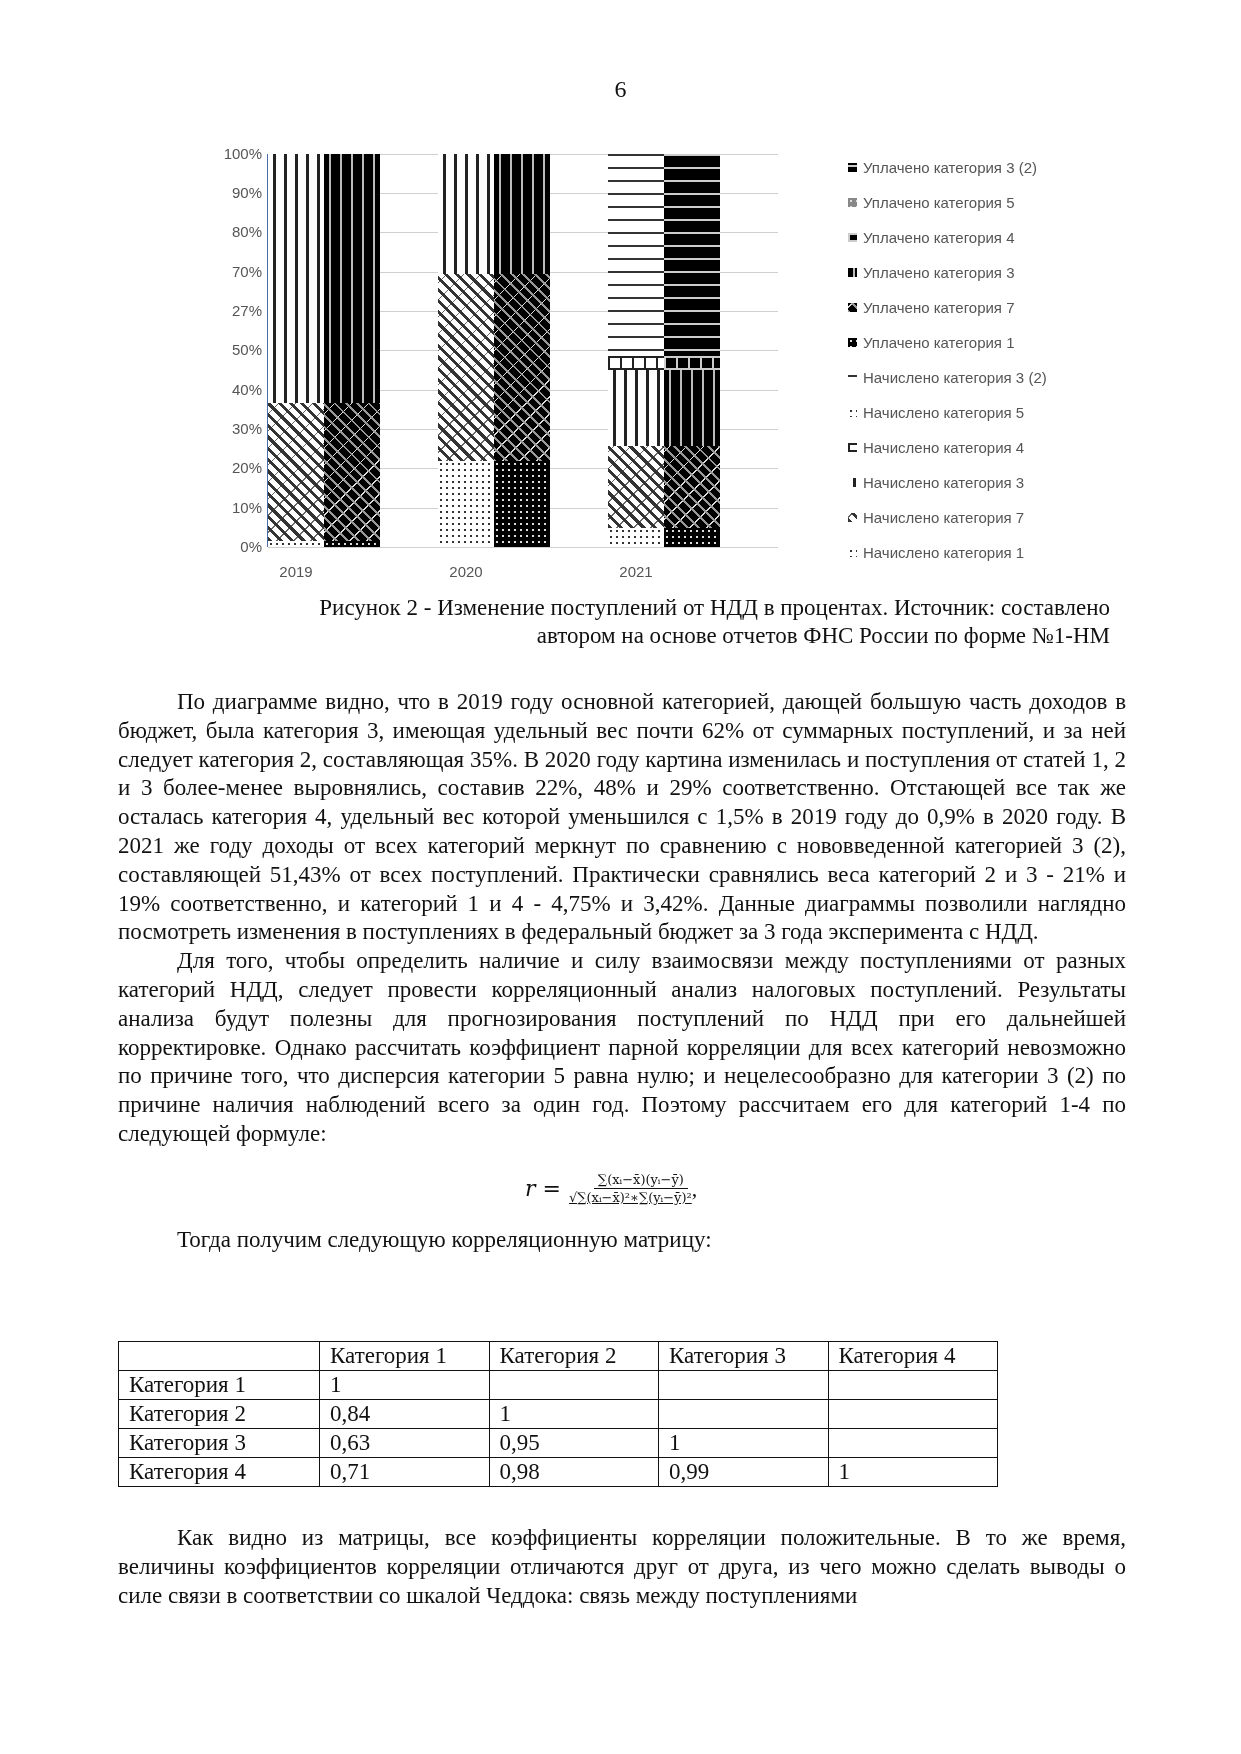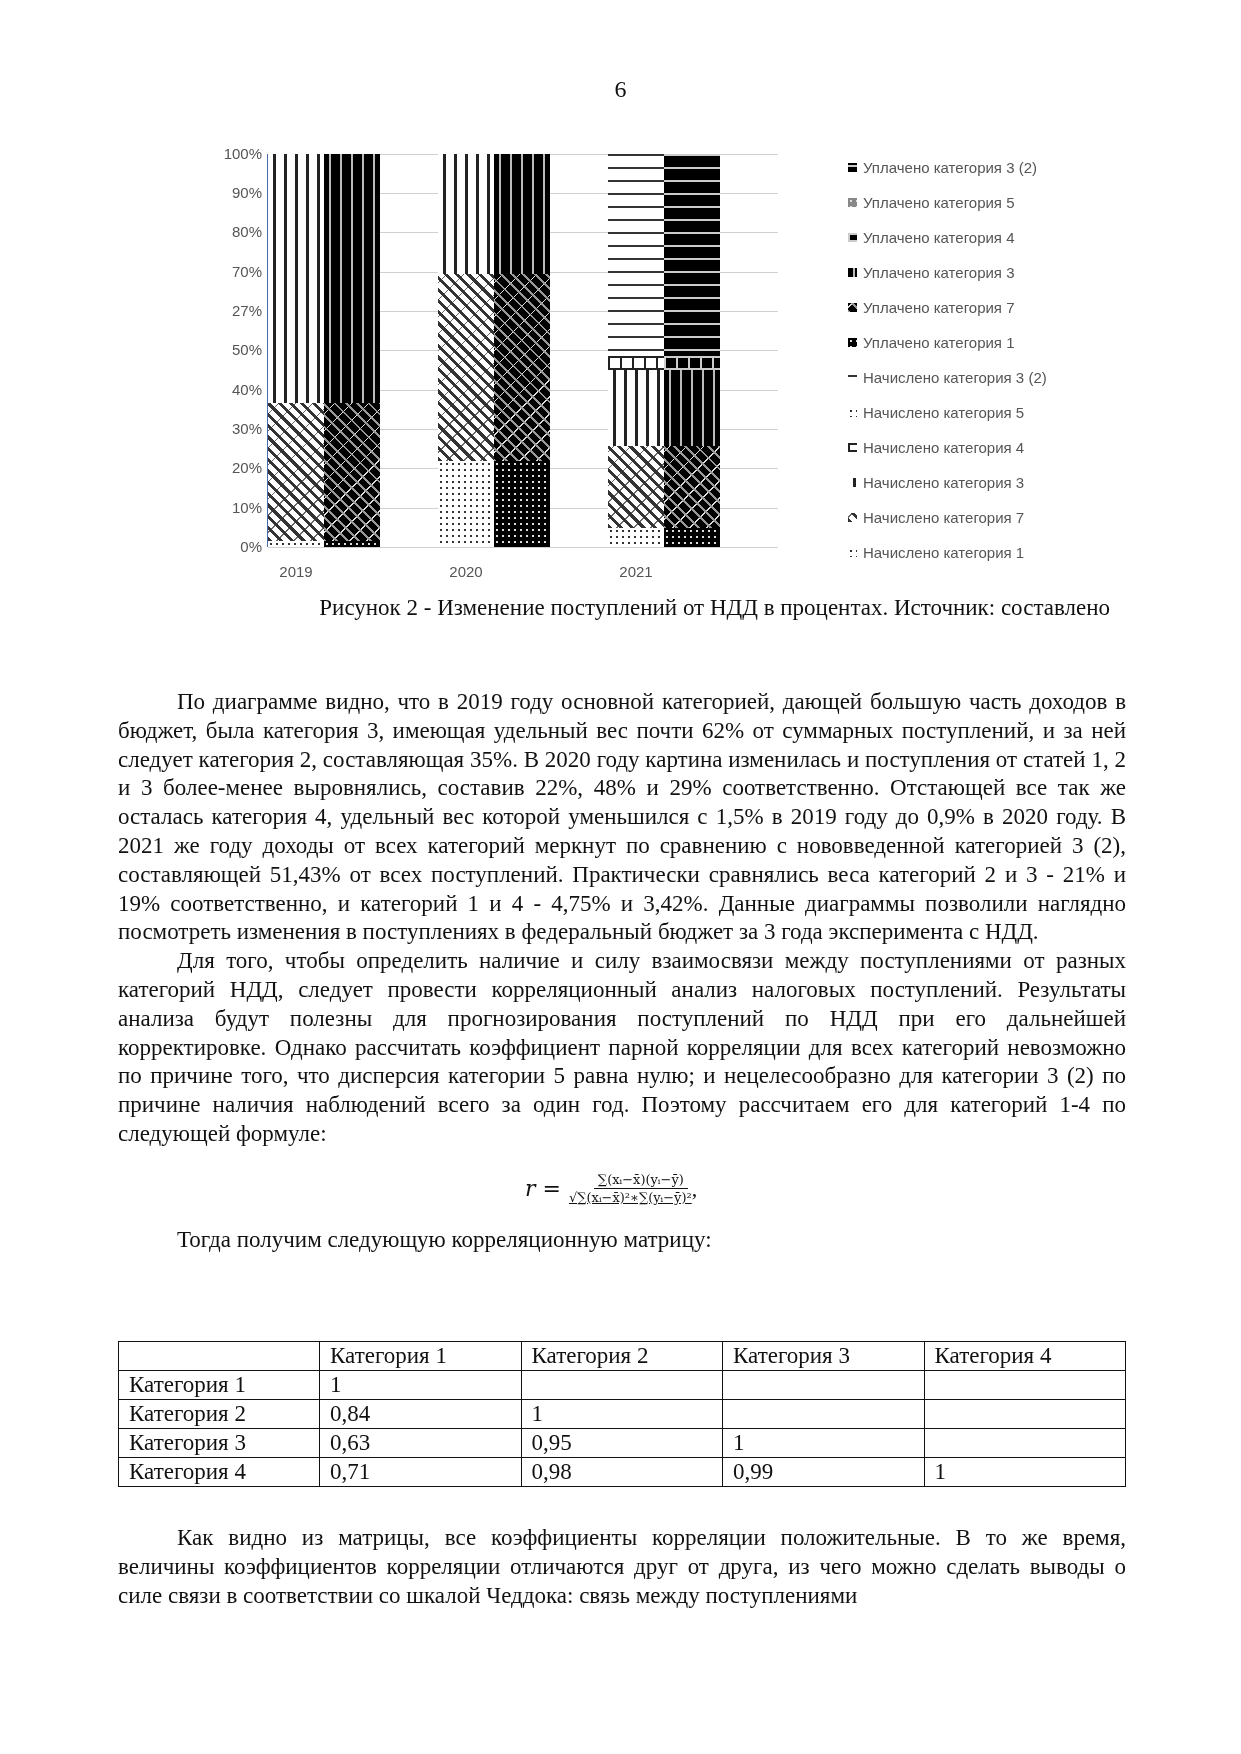--- a/index.html
+++ b/index.html
@@ -27,21 +27,21 @@
   .p-dash-w { background-color:#fff; background-image: repeating-linear-gradient(0deg,transparent 0 5px,#333 5px 7px,transparent 7px 13px), repeating-linear-gradient(90deg,#fff 0 4px,transparent 4px 12px); }
   .p-dash-b { background-color:#000; background-image: repeating-linear-gradient(0deg,transparent 0 5px,#ccc 5px 7px,transparent 7px 13px), repeating-linear-gradient(90deg,#000 0 4px,transparent 4px 12px); }
   .caption { position:absolute; left:150px; width:960px; top:594px; text-align:right; font-size:23px; line-height:28px; }
   .text { position:absolute; left:118px; width:1008px; font-size:23px; line-height:28.8px; text-align:justify; }
   .text p { margin:0; text-indent:59px; }
   .formula { position:absolute; left:525px; top:1172px; font-size:22px; display:flex; align-items:center; }
   .frac { display:inline-flex; flex-direction:column; align-items:center; font-family:"DejaVu Serif", serif; font-size:13px; margin-left:8px; }
   .frac .num { border-bottom:1px solid #111; padding:0 4px 1px;margin-left:21px; }
   .frac .den { padding-top:1px;text-decoration:underline; }
   .r-var { font-style:italic; font-family:"DejaVu Serif", serif; }
-  table.matrix { position:absolute; left:118px; top:1341px; width:1008px; border-collapse:collapse; font-size:23px; }
+  table.matrix { position:absolute; left:118px; top:1341px; width:880px; border-collapse:collapse; font-size:23px; }
   table.matrix td { border:1px solid #111; height:28px; padding:0 10px; line-height:28px; }
   table.matrix td:first-child { width:180px; }
 </style>
 </head>
 <body>
 
 <div class="page-num">6</div>
 
 <div class="chart">
   <div class="ytick" style="top:14px">100%</div>
@@ -158,20 +158,21 @@
       </div>
     <div class="legend-item">
         <span class="swatch p-dots-w"></span>
         <span>Начислено категория 1</span>
       </div>
   </div>
 </div>
 
 <div class="caption">
   <div>Рисунок 2 - Изменение поступлений от НДД в процентах. Источник: составлено</div>
+  <div>автором на основе отчетов ФНС России по форме №1-НМ</div>
 </div>
 
 <div class="text" style="top:688px">
   <p>По диаграмме видно, что в 2019 году основной категорией, дающей большую часть доходов в бюджет, была категория 3, имеющая удельный вес почти 62% от суммарных поступлений, и за ней следует категория 2, составляющая 35%. В 2020 году картина изменилась и поступления от статей 1, 2 и 3 более-менее выровнялись, составив 22%, 48% и 29% соответственно. Отстающей все так же осталась категория 4, удельный вес которой уменьшился с 1,5% в 2019 году до 0,9% в 2020 году. В 2021 же году доходы от всех категорий меркнут по сравнению с нововведенной категорией 3 (2), составляющей 51,43% от всех поступлений. Практически сравнялись веса категорий 2 и 3 - 21% и 19% соответственно, и категорий 1 и 4 - 4,75% и 3,42%. Данные диаграммы позволили наглядно посмотреть изменения в поступлениях в федеральный бюджет за 3 года эксперимента с НДД.</p>
   <p>Для того, чтобы определить наличие и силу взаимосвязи между поступлениями от разных категорий НДД, следует провести корреляционный анализ налоговых поступлений. Результаты анализа будут полезны для прогнозирования поступлений по НДД при его дальнейшей корректировке. Однако рассчитать коэффициент парной корреляции для всех категорий невозможно по причине того, что дисперсия категории 5 равна нулю; и нецелесообразно для категории 3 (2) по причине наличия наблюдений всего за один год. Поэтому рассчитаем его для категорий 1-4 по следующей формуле:</p>
 </div>
 
 <div class="formula">
   <span class="r-var">r =</span>
   <span class="frac">

